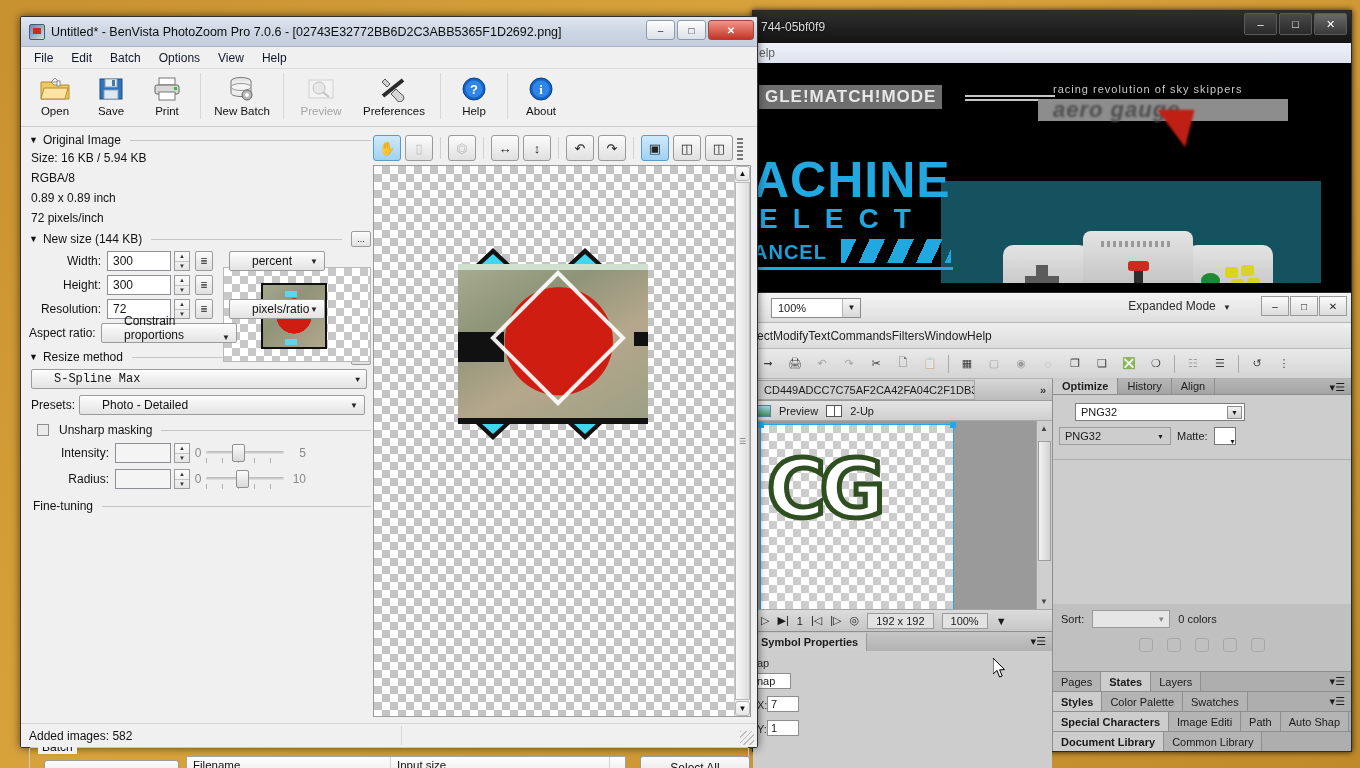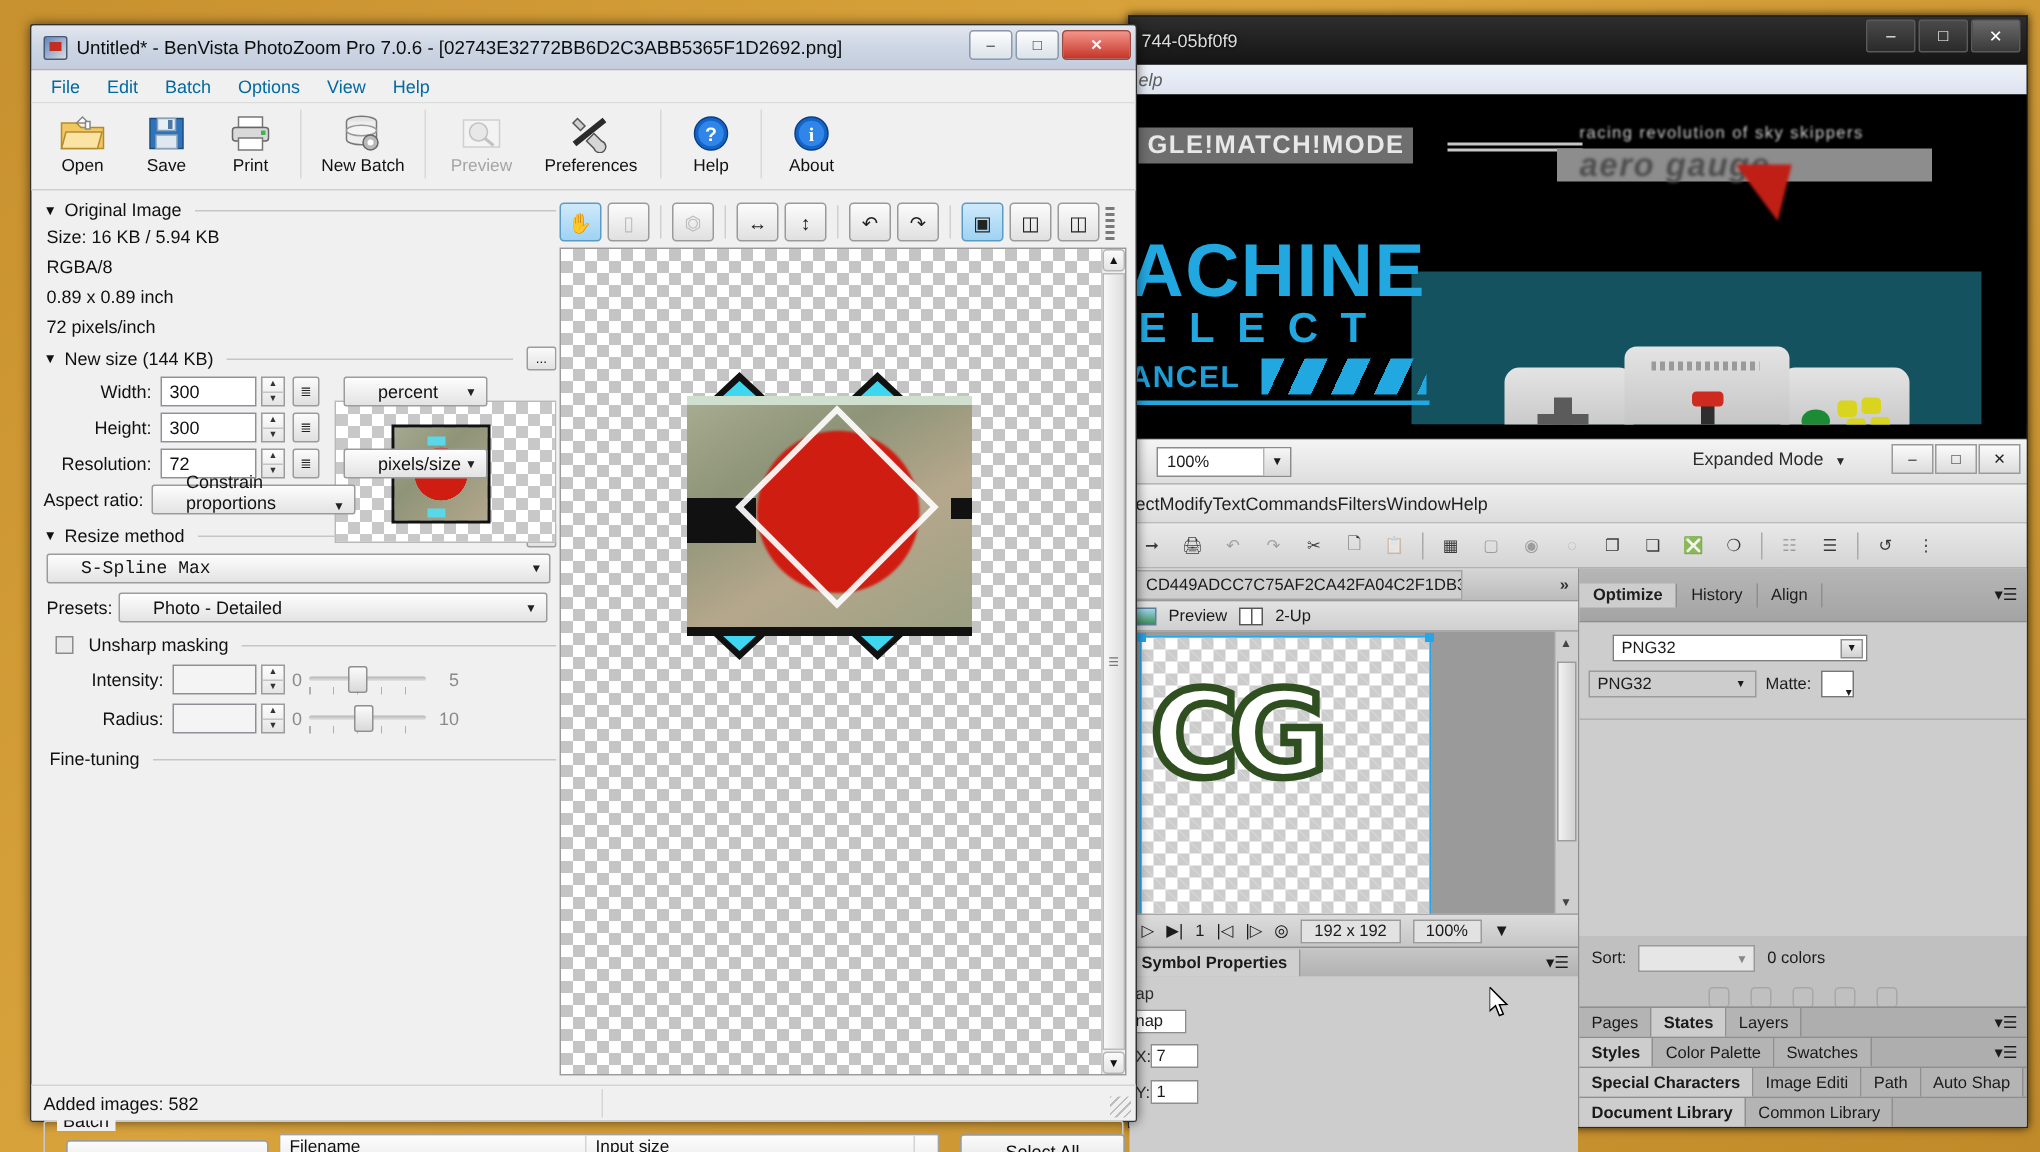--- a/index.html
+++ b/index.html
@@ -32,21 +32,21 @@
   .winbtns { position:absolute; right:4px; top:2px; display:flex; gap:2px; }
   .winbtn {
     width:33px; height:22px; border:1px solid #5a5a5a;
     background: linear-gradient(180deg,#4a4a4a,#2a2a2a);
     color:#fff; font-size:11px; display:flex; align-items:center; justify-content:center;
     border-radius:2px;
   }
   .winbtn.close { background: linear-gradient(180deg,#6a6a6a,#3a3a3a); }
   #gamewin .gmenu {
     height: 20px; background: linear-gradient(180deg,#eef1f8,#dde3f0);
-    font-size: 12px; color:#5d5d5d; display:flex; align-items:center; padding-left:6px;font-style:italic;
+    font-size: 12px; color:#5d5d5d; display:flex; align-items:center; padding-left:6px;
   }
   #gamecanvas { position:relative; width:100%; height:220px; background:#000; overflow:hidden; }
   .gm-banner {
     position:absolute; left:6px; top:22px; background:#6e6e6e; color:#e8e8e8;
     font-weight:bold; font-size:17px; letter-spacing:1px; padding:2px 6px;
     font-family:"Liberation Sans", sans-serif;
   }
   .gm-rule { position:absolute; left:212px; top:32px; width:90px; height:6px;
              border-top:2px solid #c6c6c6; border-bottom:2px solid #c6c6c6; }
   .gm-tag { position:absolute; left:300px; top:20px; color:#c9c9c9; font-size:11px;
@@ -155,22 +155,22 @@
   .fw-symprops { height:20px; background:linear-gradient(180deg,#c6c6c6,#b2b2b2);
      border-top:1px solid #8f8f8f; display:flex; align-items:center; font-size:11px;}
   .fw-symprops .tab { background:#cfcfcf; border-right:1px solid #9a9a9a; padding:3px 8px; font-weight:bold;}
   .fw-symprops .menu { margin-left:auto; margin-right:6px; }
   .fw-propbody { background:#cdcdcd; height:calc(100% - 0px); position:relative; }
   .pf-label { position:absolute; left:4px; font-size:11px; color:#2b2b2b;}
   .pf-input { position:absolute; background:#fff; border:1px solid #8d8d8d; height:16px;
      font-size:11px; display:flex; align-items:center; padding-left:3px;}
 
   .fw-right { flex:1; background:#c0c0c0; position:relative; }
-  .panel-tabs { height:36px; background:linear-gradient(180deg,#b6b6b6,#a4a4a4);
-     display:flex; align-items:center; font-size:11px; border-bottom:1px solid #8d8d8d;}
+  .panel-tabs { height:16px; background:linear-gradient(180deg,#b6b6b6,#a4a4a4);
+     display:flex; align-items:flex-end; font-size:11px; border-bottom:1px solid #8d8d8d;}
   .panel-tabs .pt { padding:2px 9px; display:flex; align-items:center; color:#1d1d1d;
      border-right:1px solid #8f8f8f;}
   .panel-tabs .pt.active { background:#cdcdcd; font-weight:bold;}
   .panel-tabs .ptmenu { margin-left:auto; padding:0 6px; display:flex; align-items:center;}
   .opt-body { background:#cdcdcd; padding:8px 6px; }
   .opt-row { display:flex; align-items:center; gap:6px; margin-bottom:6px; }
   .opt-sel { background:#fff; border:1px solid #7e7e7e; height:18px; display:flex;
      align-items:center; padding-left:5px; position:relative; font-size:11px;}
   .opt-sel .ar { position:absolute; right:2px; top:2px; width:15px; height:13px;
      background:linear-gradient(180deg,#f3f3f3,#d1d1d1); border:1px solid #8e8e8e;
@@ -215,21 +215,21 @@
      background:#c32d22; }
   #pz .titlebar .ttxt { font-size:12.5px; color:#0d0d0d; }
   #pz .tb-btns { position:absolute; right:3px; top:3px; display:flex; gap:2px;}
   #pz .tb-btn { width:29px; height:20px; border:1px solid #8e9aa9; border-radius:3px;
      background:linear-gradient(180deg,#fdfdfd,#dbe2ea); display:flex; align-items:center;
      justify-content:center; font-size:10px; color:#25303d;}
   #pz .tb-btn.close { width:46px; border-color:#9a4a3f;
      background:linear-gradient(180deg,#f4948b,#c43427); color:#fff; font-weight:bold;}
   #pz .menubar { height:22px; background:#f0f0f0; border-bottom:1px solid #dcdcdc;
      display:flex; align-items:center; gap:0px; padding-left:4px;}
-  #pz .menubar .mi { padding:3px 9px; font-size:12px; color:#0369a1;}
+  #pz .menubar .mi { padding:3px 9px; font-size:12px; color:#0f172a;}
   #pz .toolbar { height:58px; background:#f0f0f0; border-bottom:1px solid #d0d0d0;
      display:flex; align-items:flex-start; padding:2px 0 0 6px; gap:0;}
   .tbitem { width:56px; display:flex; flex-direction:column; align-items:center; gap:1px;
      padding-top:3px;}
   .tbitem .lbl { font-size:11.5px; color:#111; }
   .tbitem.dim .lbl { color:#a5a5a5; }
   .tbitem .gl { height:30px; display:flex; align-items:center; justify-content:center;}
   .tbsep { width:1px; height:46px; background:#d8d8d8; margin:2px 5px 0 5px;}
 
   #pz .content { display:flex; height:calc(100% - 112px); }
@@ -716,21 +716,21 @@
 
       <div class="field-row">
         <span class="flab">Resolution:</span>
         <span class="inp">72</span>
         <span class="spin">
             <div>▲</div>
             <div>▼</div>
           </span>
         <span class="lockbtn">≣</span>
         <span class="combo" style="width:96px; margin-left:16px;">
-          <span>pixels/size</span>
+          <span>pixels/ratio</span>
           <span class="ar">▼</span>
         </span>
       </div>
 
       <div class="field-row">
         <span style="width:72px;">Aspect ratio:</span>
         <span class="combo" style="width:136px;align-items:flex-end;">
           <span>Constrain proportions</span>
           <span class="ar">▼</span>
         </span>

